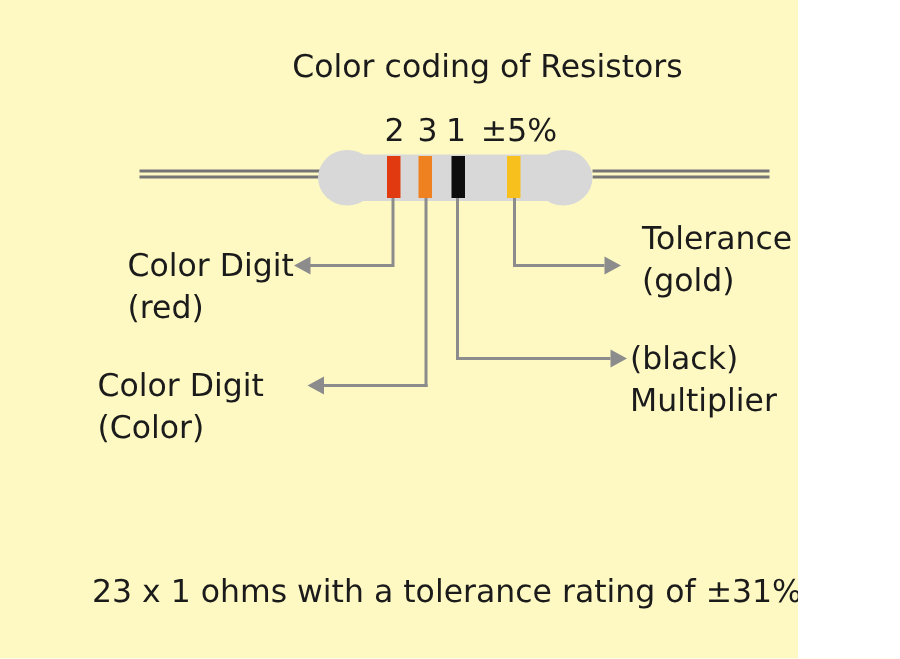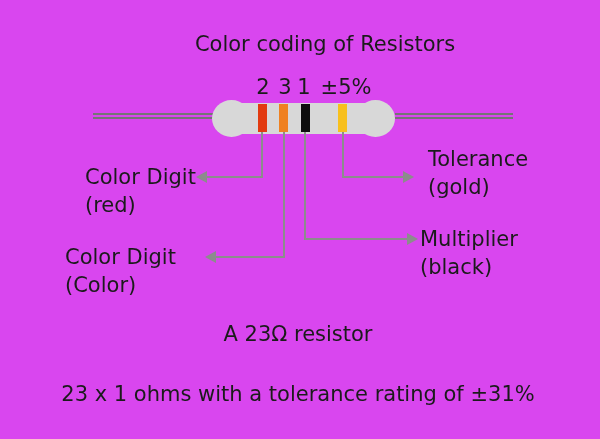--- a/index.html
+++ b/index.html
@@ -1,19 +1,19 @@
 <!DOCTYPE html>
 <html><head>
 <meta charset="utf-8">
 <style>
   html,body{margin:0;padding:0;background:#ffffff;}
   #stage{
     position:relative;
-    width:600px;height:439px;
-    background:#d946ef;
+    width:532px;height:439px;
+    background:#fef9c3;
     overflow:hidden;
     font-family:"DejaVu Sans","Liberation Sans",sans-serif;
     color:#1b1b1b;
   }
   .abs{position:absolute;}
   .txt{font-size:21px;line-height:28px;white-space:nowrap;}
   .ctr{transform:translateX(-50%);}
   
   .bulge{width:39px;height:37px;top:100px;border-radius:50%;}
   .bodymid{left:231px;top:103px;width:145px;height:31px;border-radius:4px;}
@@ -74,20 +74,19 @@
   <div class="abs arrow-left" style="left: 205px; top: 251px; border-right-color: rgb(140, 140, 140);"></div>
   <div class="abs txt" style="left:65px;top:243px;">
     <div>Color Digit</div>
     <div>(Color)</div>
   </div>
 
   <div class="abs leader vline" style="left: 304px; top: 132px; height: 108px; background-color: rgb(140, 140, 140);"></div>
   <div class="abs leader hline" style="left: 306px; top: 238px; width: 101px; background-color: rgb(140, 140, 140);"></div>
   <div class="abs arrow-right" style="left: 407px; top: 233px; border-left-color: rgb(140, 140, 140);"></div>
   <div class="abs txt" style="left:420px;top:225px;">
+    <div>(black)</div>
     <div>Multiplier</div>
-    <div>(black)</div>
   </div>
 
-  <div class="abs txt ctr" style="left:298px;top:320px;">A 23Ω resistor</div>
   <div class="abs txt ctr" style="left:298px;top:380px;">23 x 1 ohms with a tolerance rating of ±31%</div>
 
 </div>
 
 </body></html>

